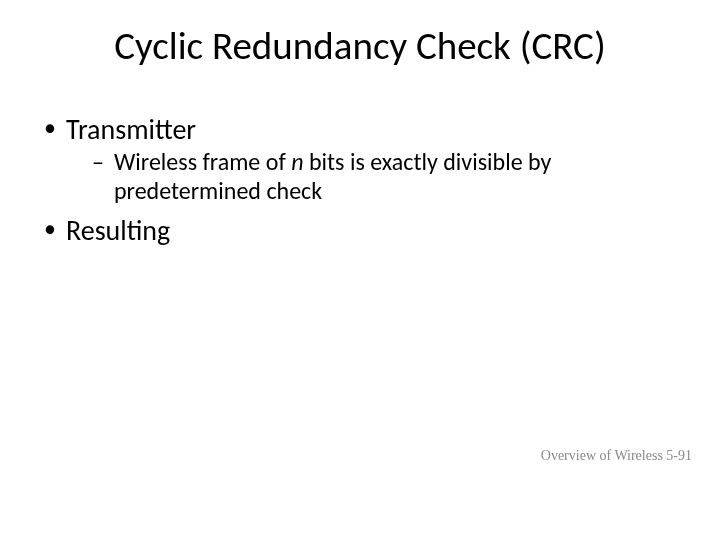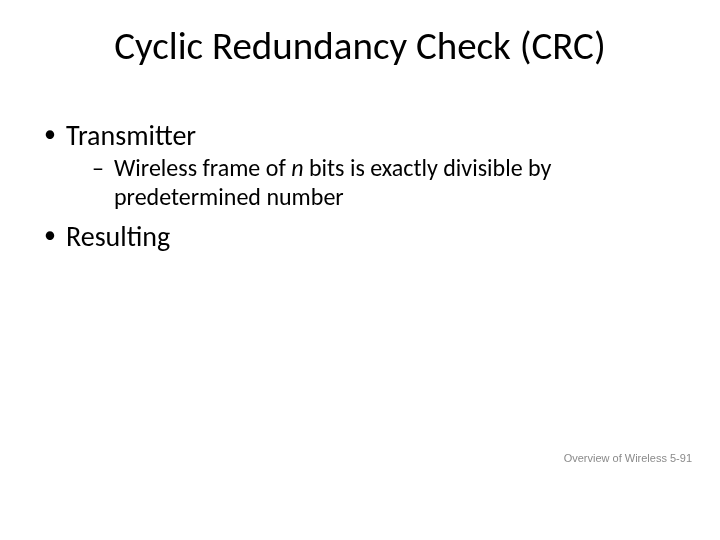--- a/index.html
+++ b/index.html
@@ -23,21 +23,21 @@
     top: 22px;
     left: 0;
     right: 0;
     text-align: center;
     font-size: 39px;
     font-weight: 400;
     letter-spacing: 0px;
   }
   .body {
     position: absolute;
-    top: 120px;
+    top: 114px;
     left: 42px;
     right: 40px;
   }
   ul.level1 {
     list-style: none;
     margin: 0;
     padding: 0;
   }
   ul.level1 > li {
     position: relative;
@@ -69,40 +69,40 @@
     content: "–";
     position: absolute;
     left: 0;
     top: 0;
   }
   .ital { font-style: italic; }
   .footer {
     position: absolute;
     bottom: 16px;
     right: 28px;
-    font-family: Liberation Sans, sans-serif;
-    font-size: 11px;
+    font-family: Liberation Serif, serif;
+    font-size: 14px;
     color: #8a8a8a;
   }
 </style>
 </head>
 <body>
 
 <div class="slide">
 
   <div class="title">Cyclic Redundancy Check (CRC)</div>
 
   <div class="body">
     <ul class="level1">
 
       <li>
         <span>Transmitter</span>
         <ul class="level2">
           <li>
-            <span>Wireless frame of </span><span class="ital">n</span><span> bits is exactly divisible by predetermined number</span>
+            <span>Wireless frame of </span><span class="ital">n</span><span> bits is exactly divisible by predetermined check</span>
           </li>
         </ul>
       </li>
 
       <li>
         <span>Resulting</span>
         <ul class="level2">
         </ul>
       </li>
 

